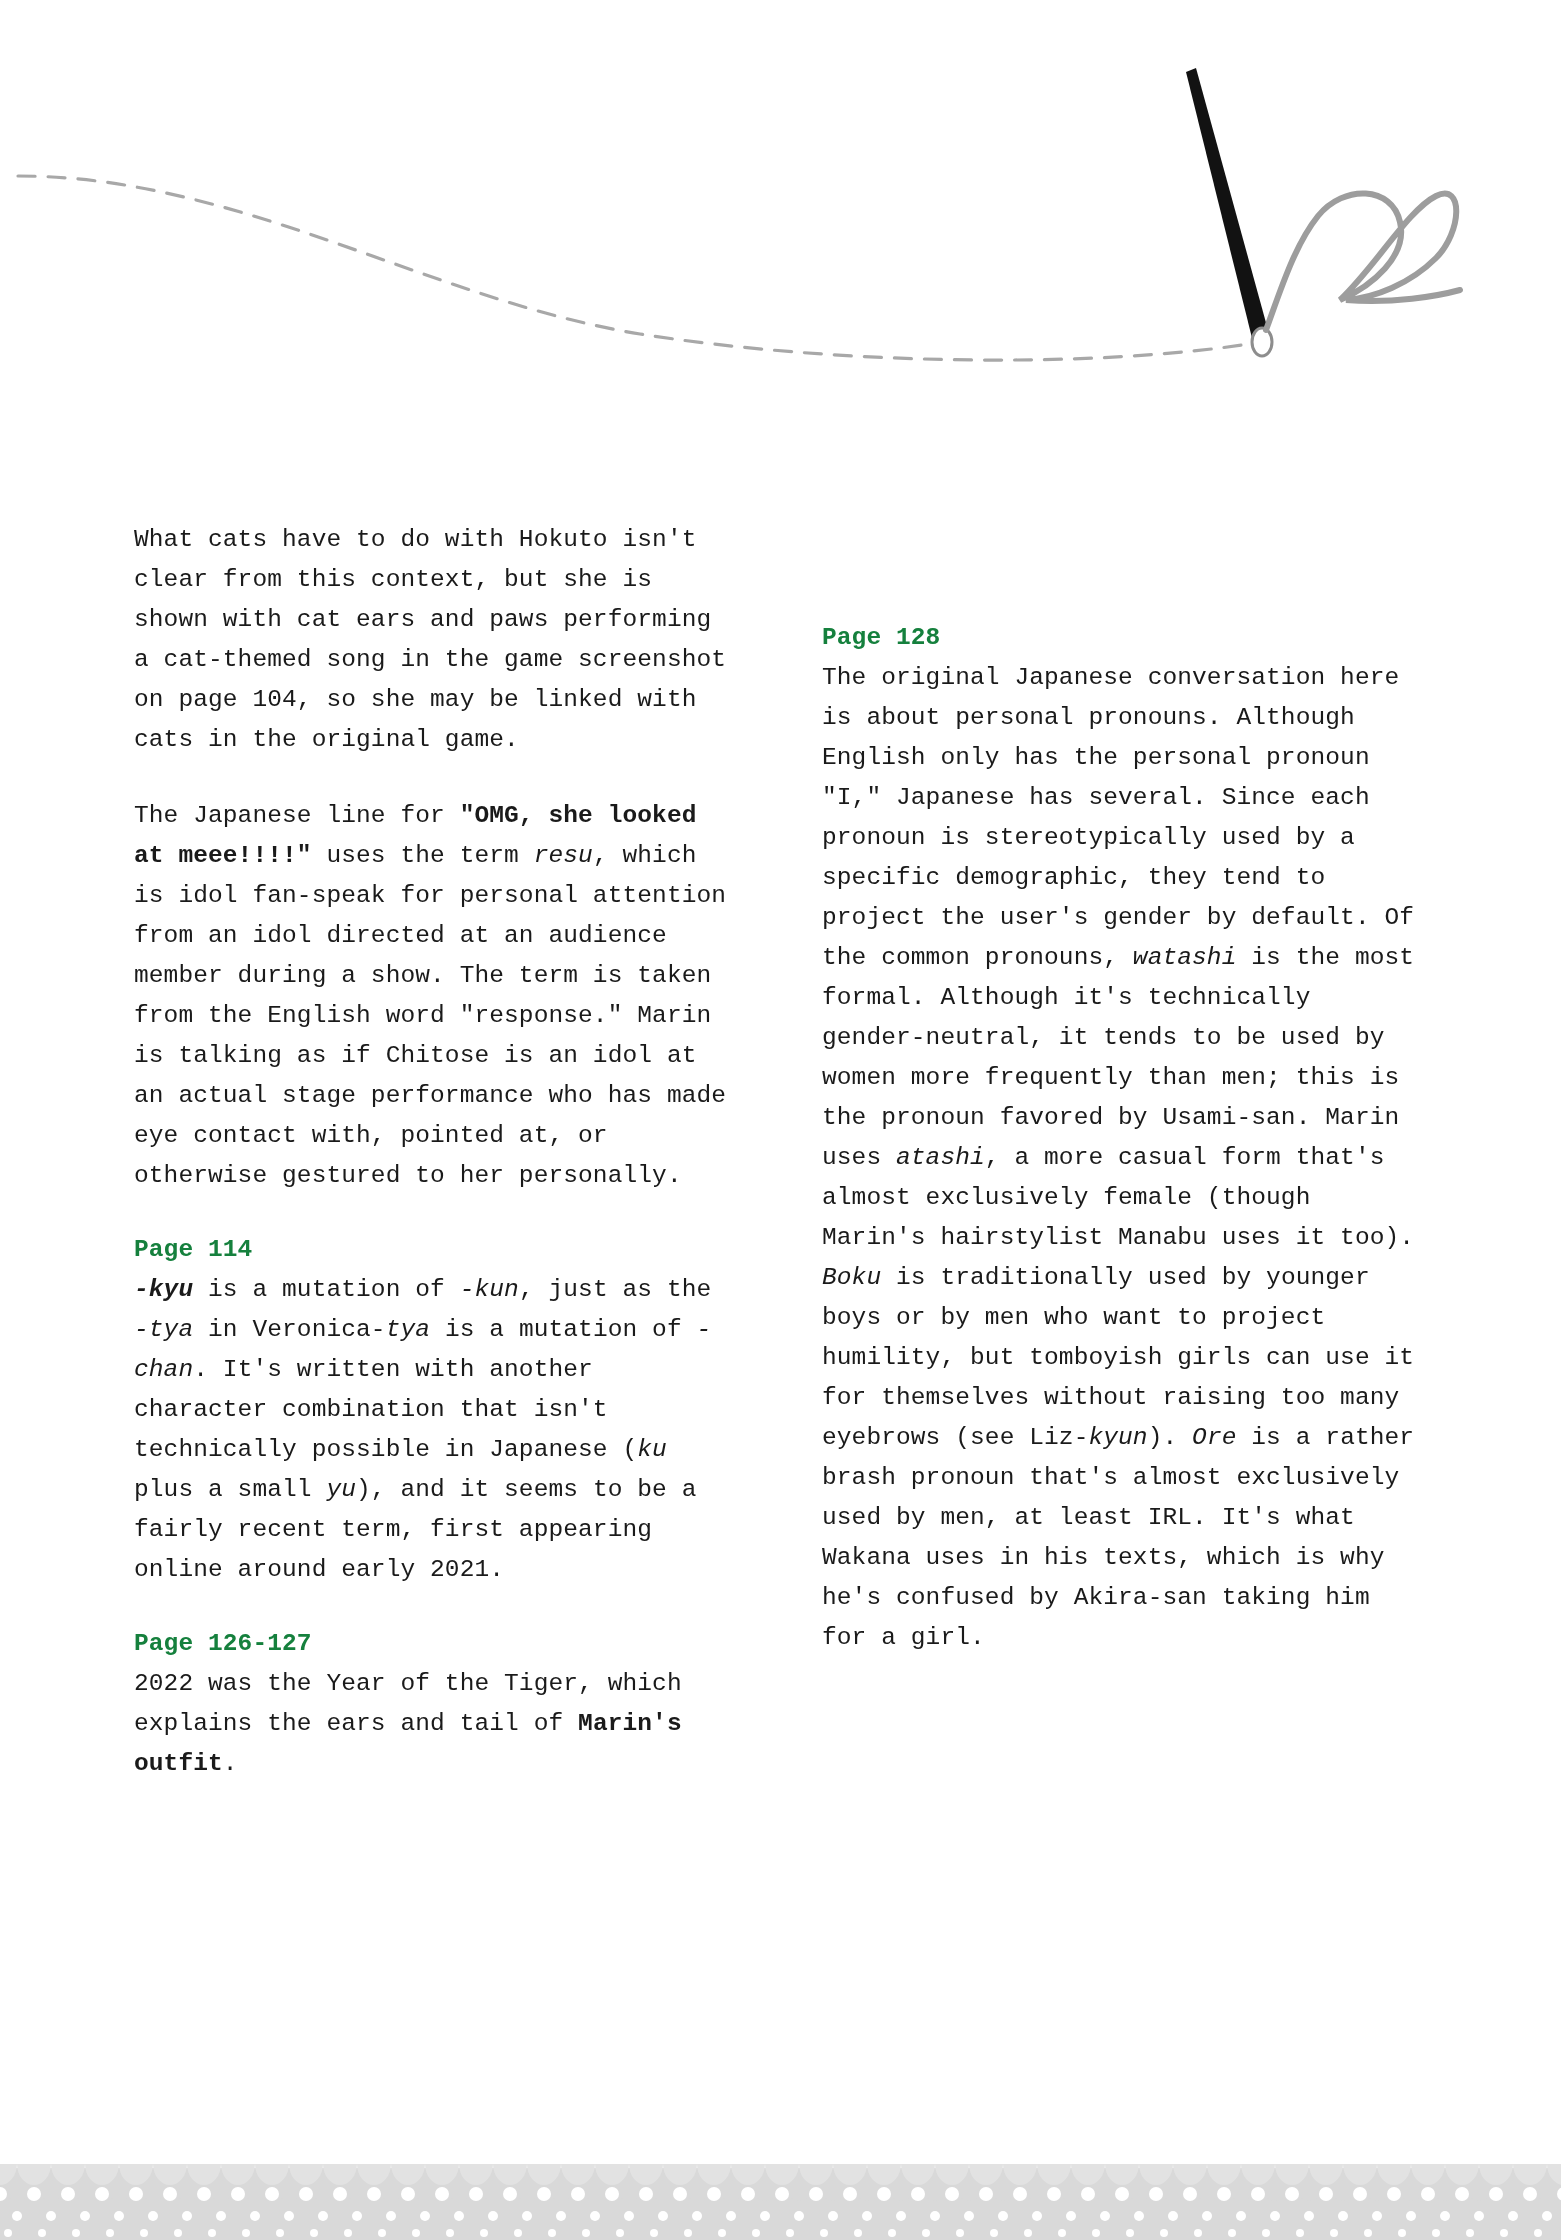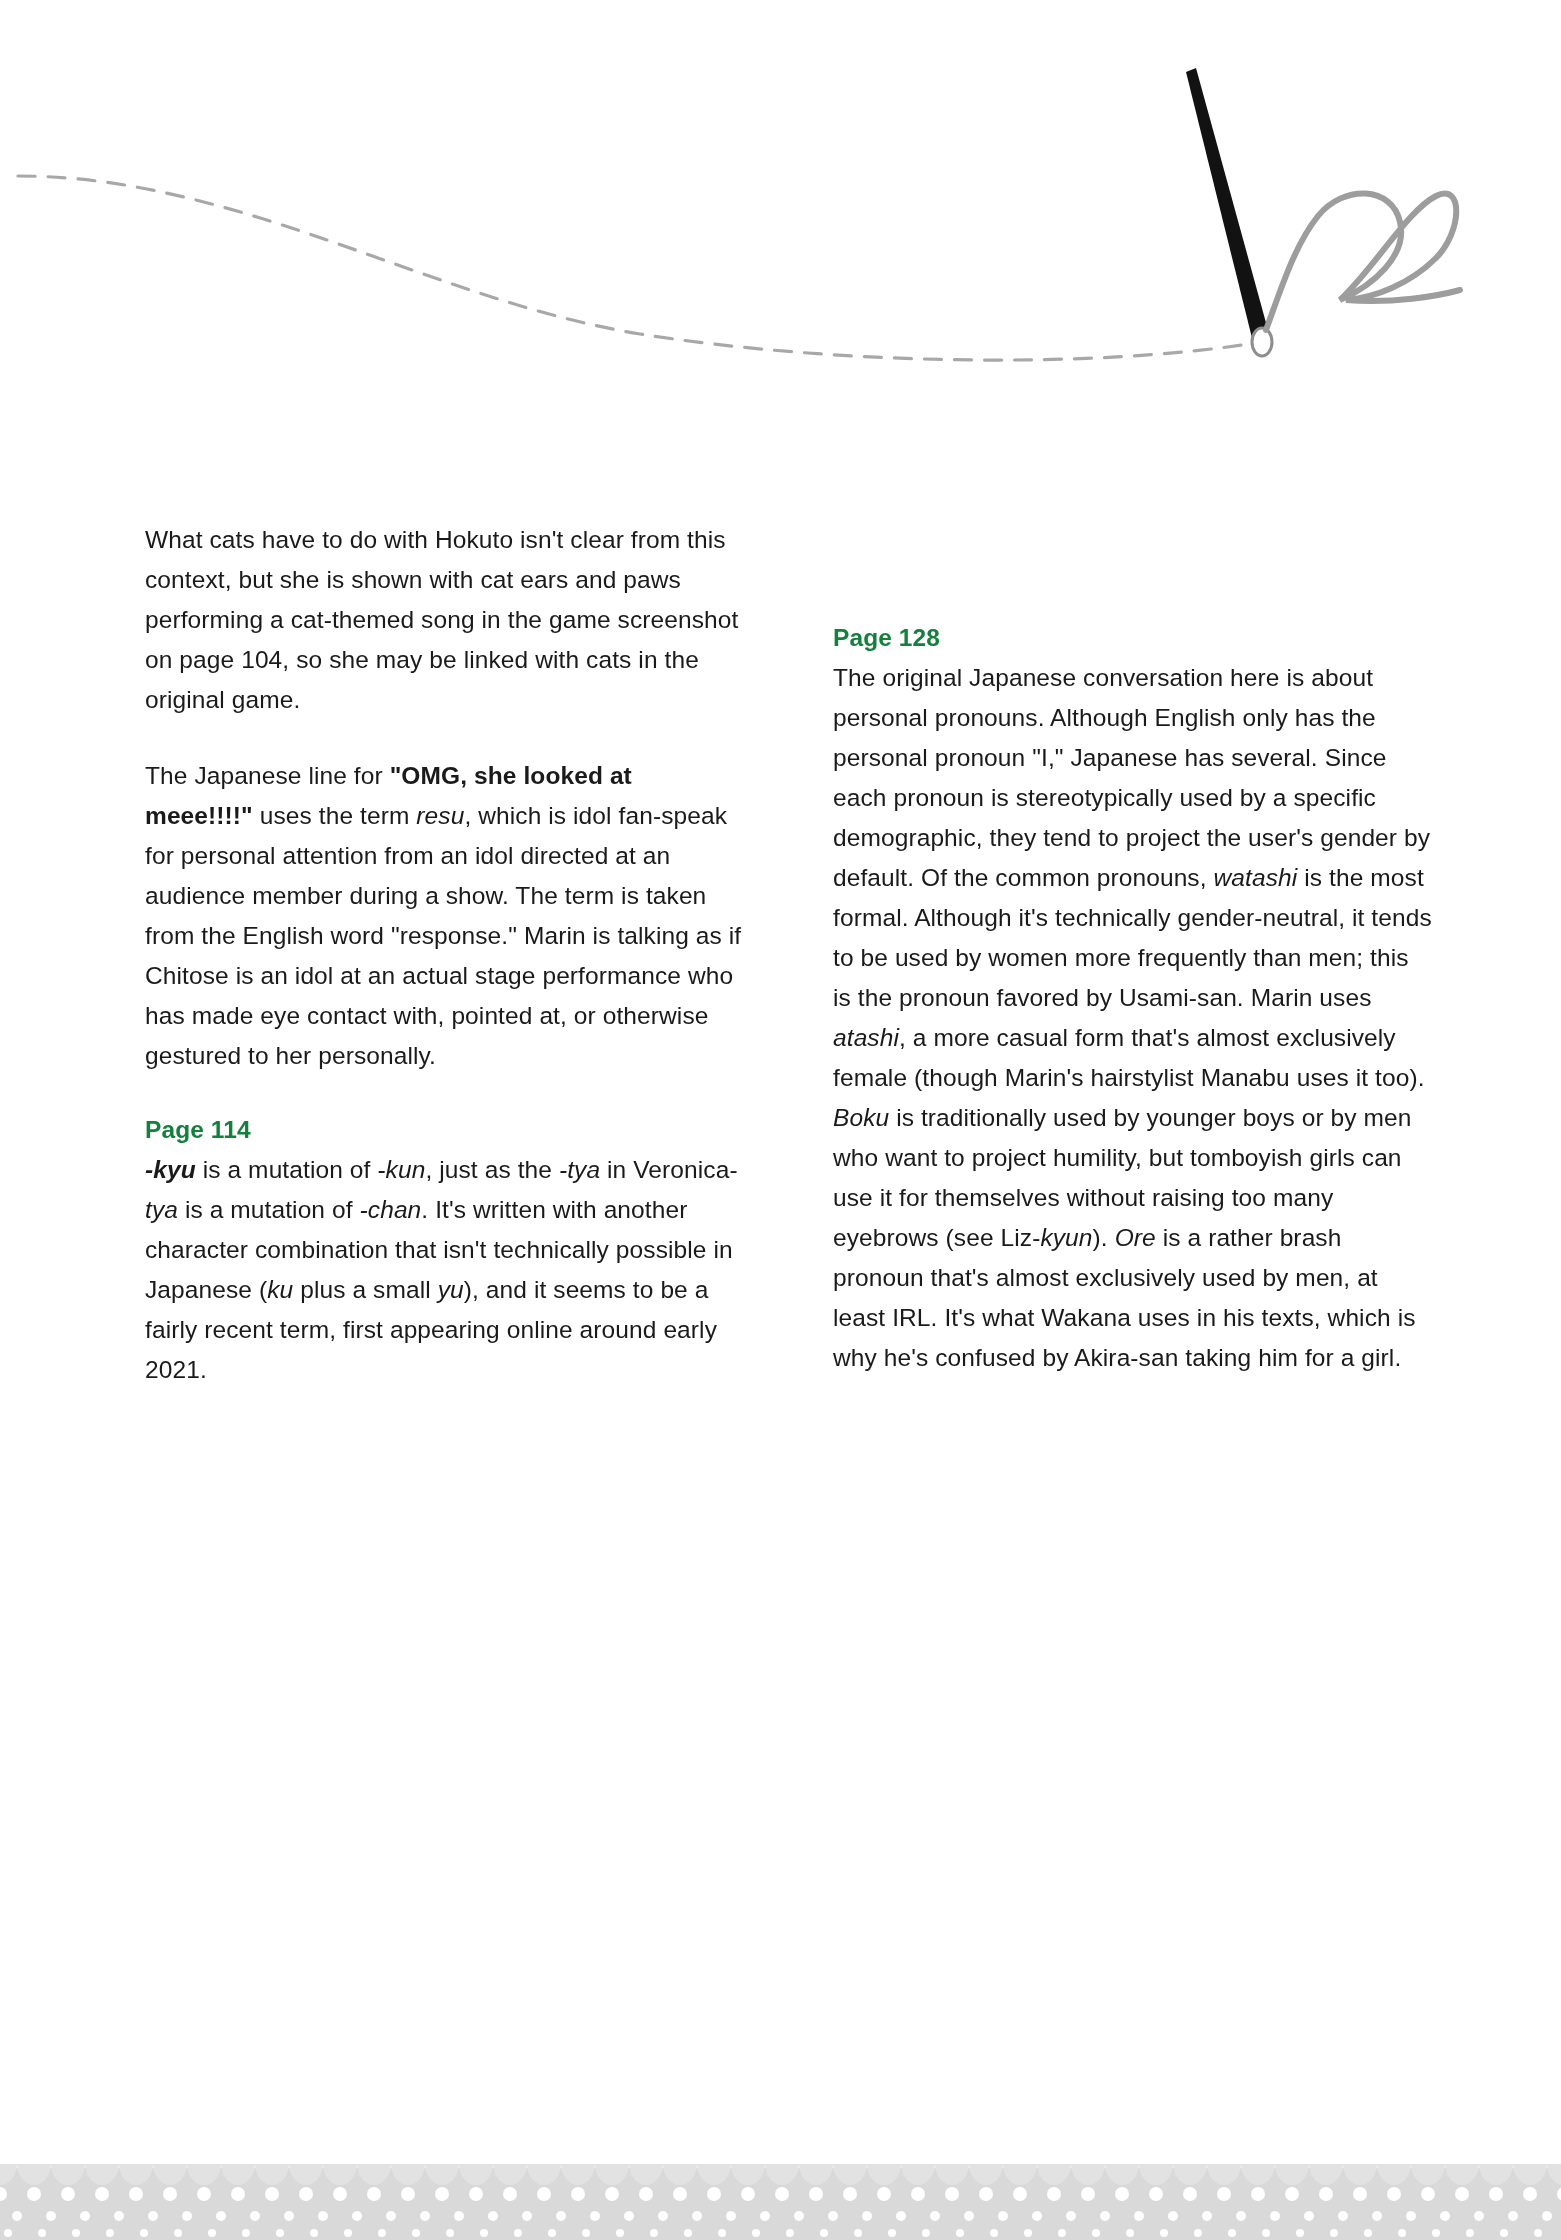--- a/index.html
+++ b/index.html
@@ -34,24 +34,25 @@
     left: 0;
     bottom: 0;
     width: 1561px;
     height: 150px;
     pointer-events: none;
   }
 
   
   .columns {
     position: absolute;
-    left: 15px;
+    left: 4px;
     top: 0;
     width: 1391px;
     height: 2240px;
+    font-family: Liberation Mono, monospace;
   }
   .col {
     position: absolute;
     width: 600px;
   }
   .col-left {
     left: 130px;
     top: 520px;
   }
   .col-right {
@@ -107,20 +108,24 @@
     <div class="col col-left body-text">
         <div class="block">
           <p class="para">What cats have to do with Hokuto isn't clear from this context, but she is shown with cat ears and paws performing a cat-themed song in the game screenshot on page 104, so she may be linked with cats in the original game.</p>
         </div>
         <div class="block">
           <p class="para">The Japanese line for <strong>"OMG, she looked at meee!!!!"</strong> uses the term <em>resu</em>, which is idol fan-speak for personal attention from an idol directed at an audience member during a show. The term is taken from the English word "response." Marin is talking as if Chitose is an idol at an actual stage performance who has made eye contact with, pointed at, or otherwise gestured to her personally.</p>
         </div>
         <div class="block">
           <div class="heading">Page 114</div>
           <p class="para"><span class="b-i">-kyu</span> is a mutation of <em>-kun</em>, just as the <em>-tya</em> in Veronica-<em>tya</em> is a mutation of <em>-chan</em>. It's written with another character combination that isn't technically possible in Japanese (<em>ku</em> plus a small <em>yu</em>), and it seems to be a fairly recent term, first appearing online around early 2021.</p>
+        </div>
+        <div class="block">
+          <div class="heading">Page 126-127</div>
+          <p class="para">2022 was the Year of the Tiger, which explains the ears and tail of <strong>Marin's outfit</strong>.</p>
         </div>
       </div>
     <div class="col col-right body-text">
         <div class="block">
           <div class="heading">Page 128</div>
           <p class="para">The original Japanese conversation here is about personal pronouns. Although English only has the personal pronoun "I," Japanese has several. Since each pronoun is stereotypically used by a specific demographic, they tend to project the user's gender by default. Of the common pronouns, <em>watashi</em> is the most formal. Although it's technically gender-neutral, it tends to be used by women more frequently than men; this is the pronoun favored by Usami-san. Marin uses <em>atashi</em>, a more casual form that's almost exclusively female (though Marin's hairstylist Manabu uses it too). <em>Boku</em> is traditionally used by younger boys or by men who want to project humility, but tomboyish girls can use it for themselves without raising too many eyebrows (see Liz-<em>kyun</em>). <em>Ore</em> is a rather brash pronoun that's almost exclusively used by men, at least IRL. It's what Wakana uses in his texts, which is why he's confused by Akira-san taking him for a girl.</p>
         </div>
       </div>
   </div>
 

